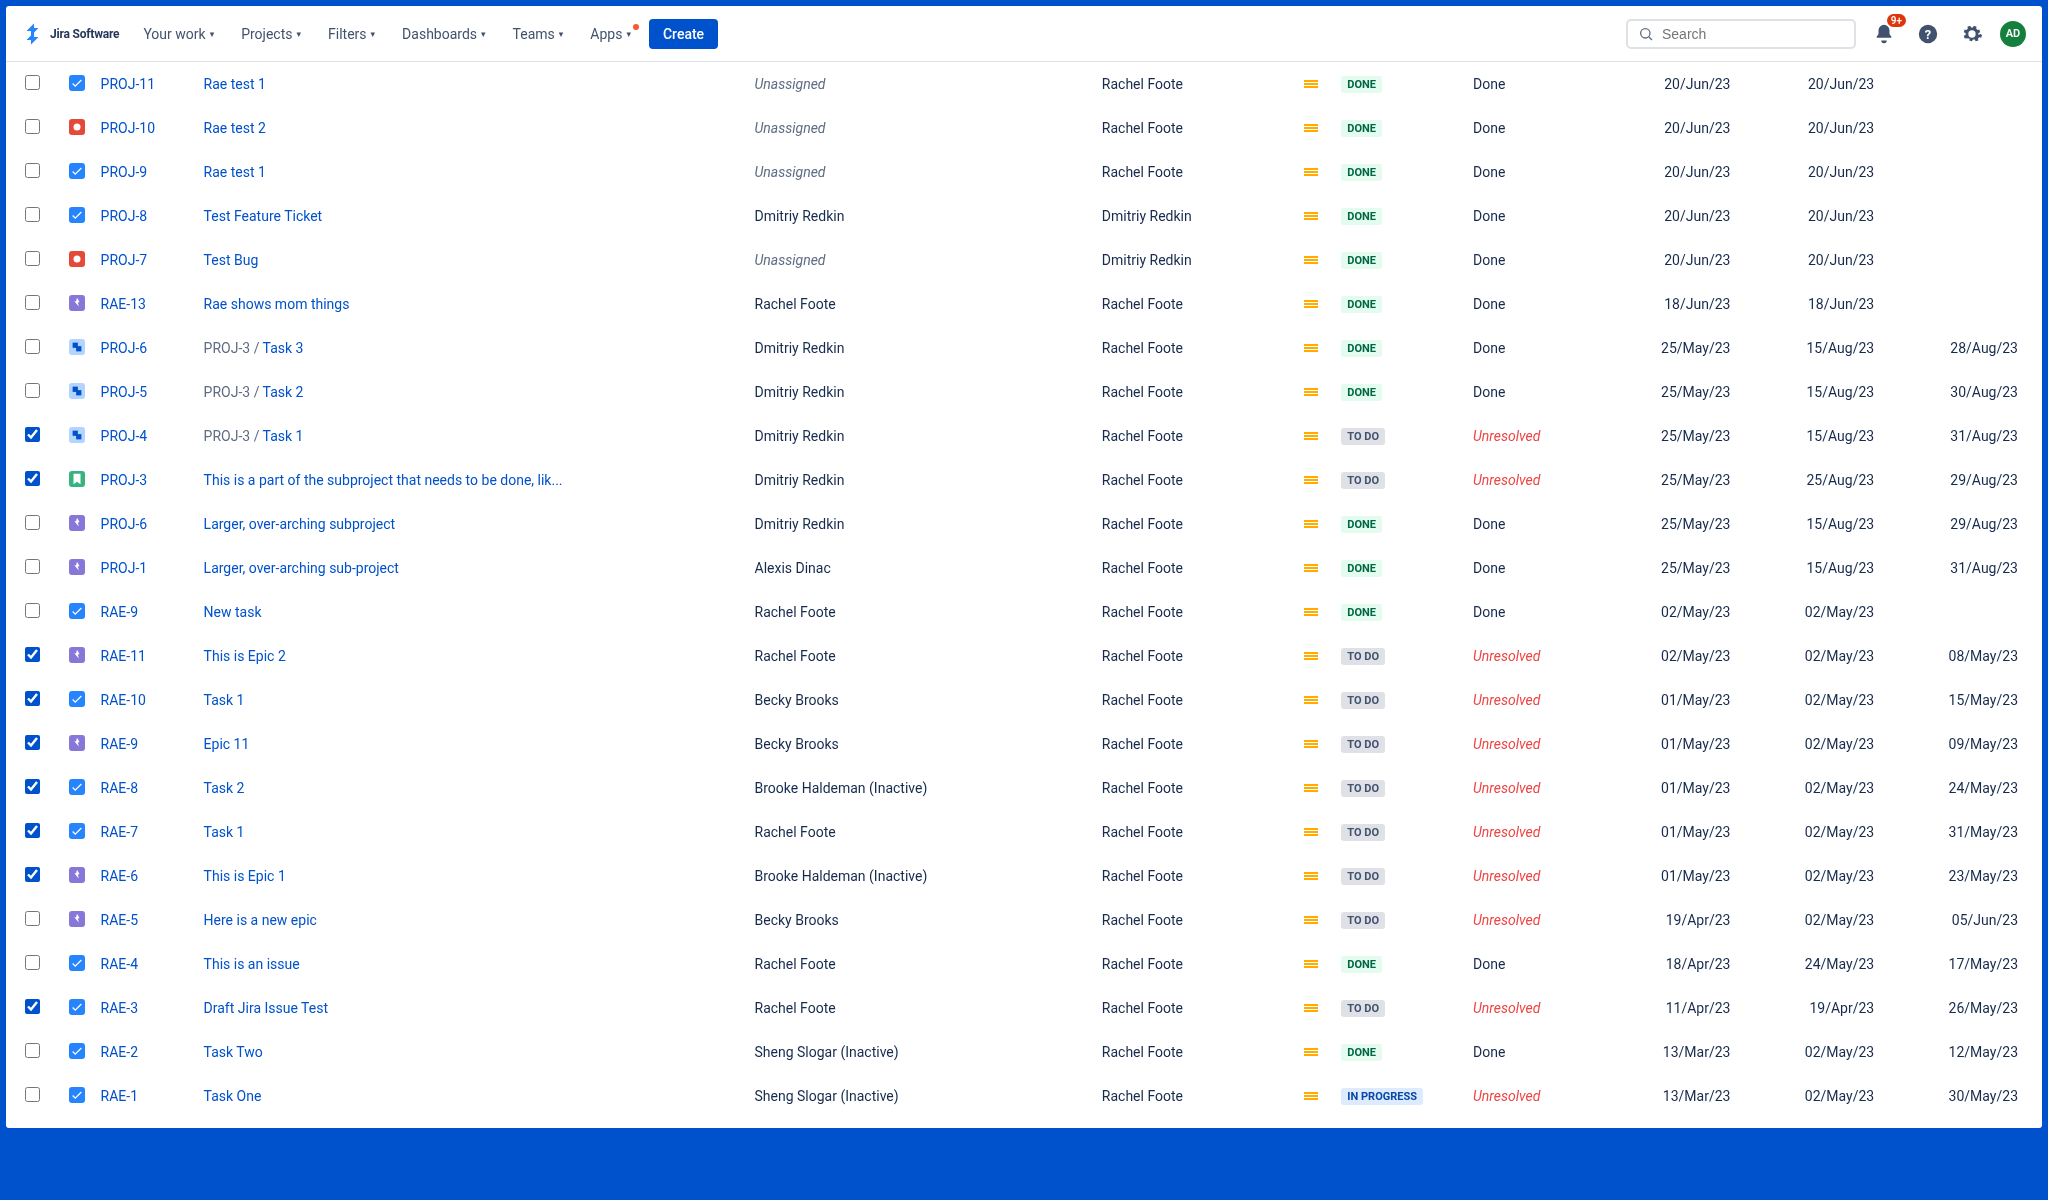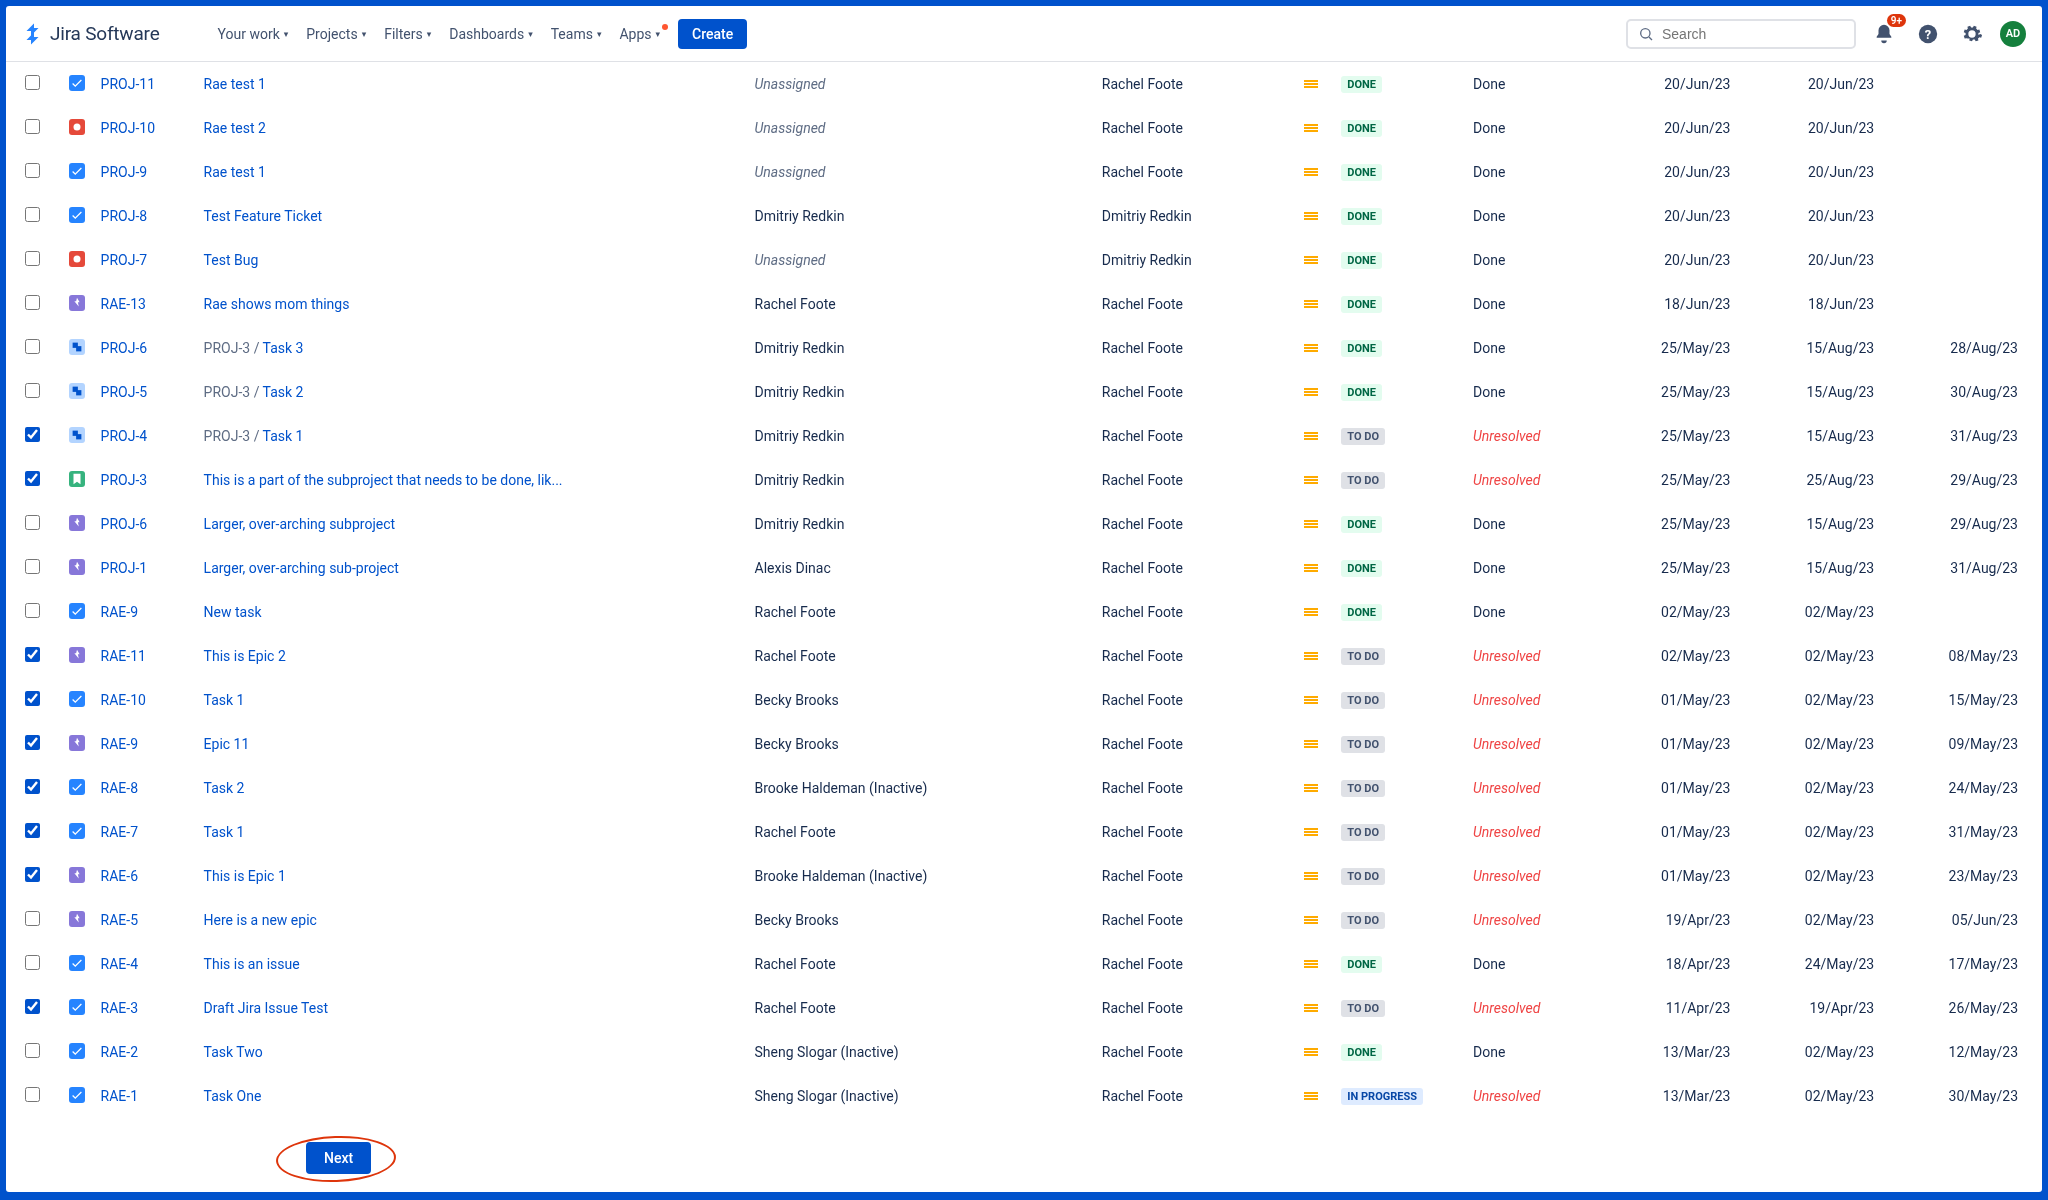--- a/index.html
+++ b/index.html
@@ -12,22 +12,22 @@
   }
   .app-frame { background: #fff; border-radius: 3px; overflow: hidden; }
 
   
   .topbar {
     display: flex; align-items: center; height: 56px;
     padding: 0 16px; border-bottom: 1px solid #dfe1e6;
   }
   .logo { display: flex; align-items: center; gap: 4px; margin-right: 16px; }
   .logo svg { width: 24px; height: 24px; }
-  .logo-text { font-weight: 400; font-size: 19px; color: #253858; letter-spacing: -0.2px;}
-  .nav { display: flex; align-items: center; gap: 2px; margin-left: 34px; }
+  .logo-text { font-weight: 700; font-size: 12px; color: #253858; letter-spacing: -0.2px;}
+  .nav { display: flex; align-items: center; gap: 11px; }
   .nav-item {
     padding: 6px 8px; border-radius: 3px; cursor: pointer;
     display: flex; align-items: center; gap: 4px; color: #42526e; font-size: 14px;
   }
   .chev { font-size: 9px; color: #42526e; }
   .nav-item.apps { position: relative; }
   .nav-item.apps::after {
     content: ""; position: absolute; top: 4px; right: 0;
     width: 6px; height: 6px; background: #ff5630; border-radius: 50%;
   }
@@ -604,18 +604,14 @@
             <td class="stat"><span class="lozenge loz-inprogress">IN PROGRESS</span></td>
             <td class="res"><span class="unres">Unresolved</span></td>
             <td class="date"><span>13/Mar/23</span></td>
             <td class="date"><span>02/May/23</span></td>
             <td class="date"><span>30/May/23</span></td>
           </tr>
         </tbody>
       </table>
   </div>
 
-  <div class="footer">
-    <div class="ring"></div>
-    <span class="next-btn">Next</span>
-  </div>
 
 </div>
 
 </body></html>

